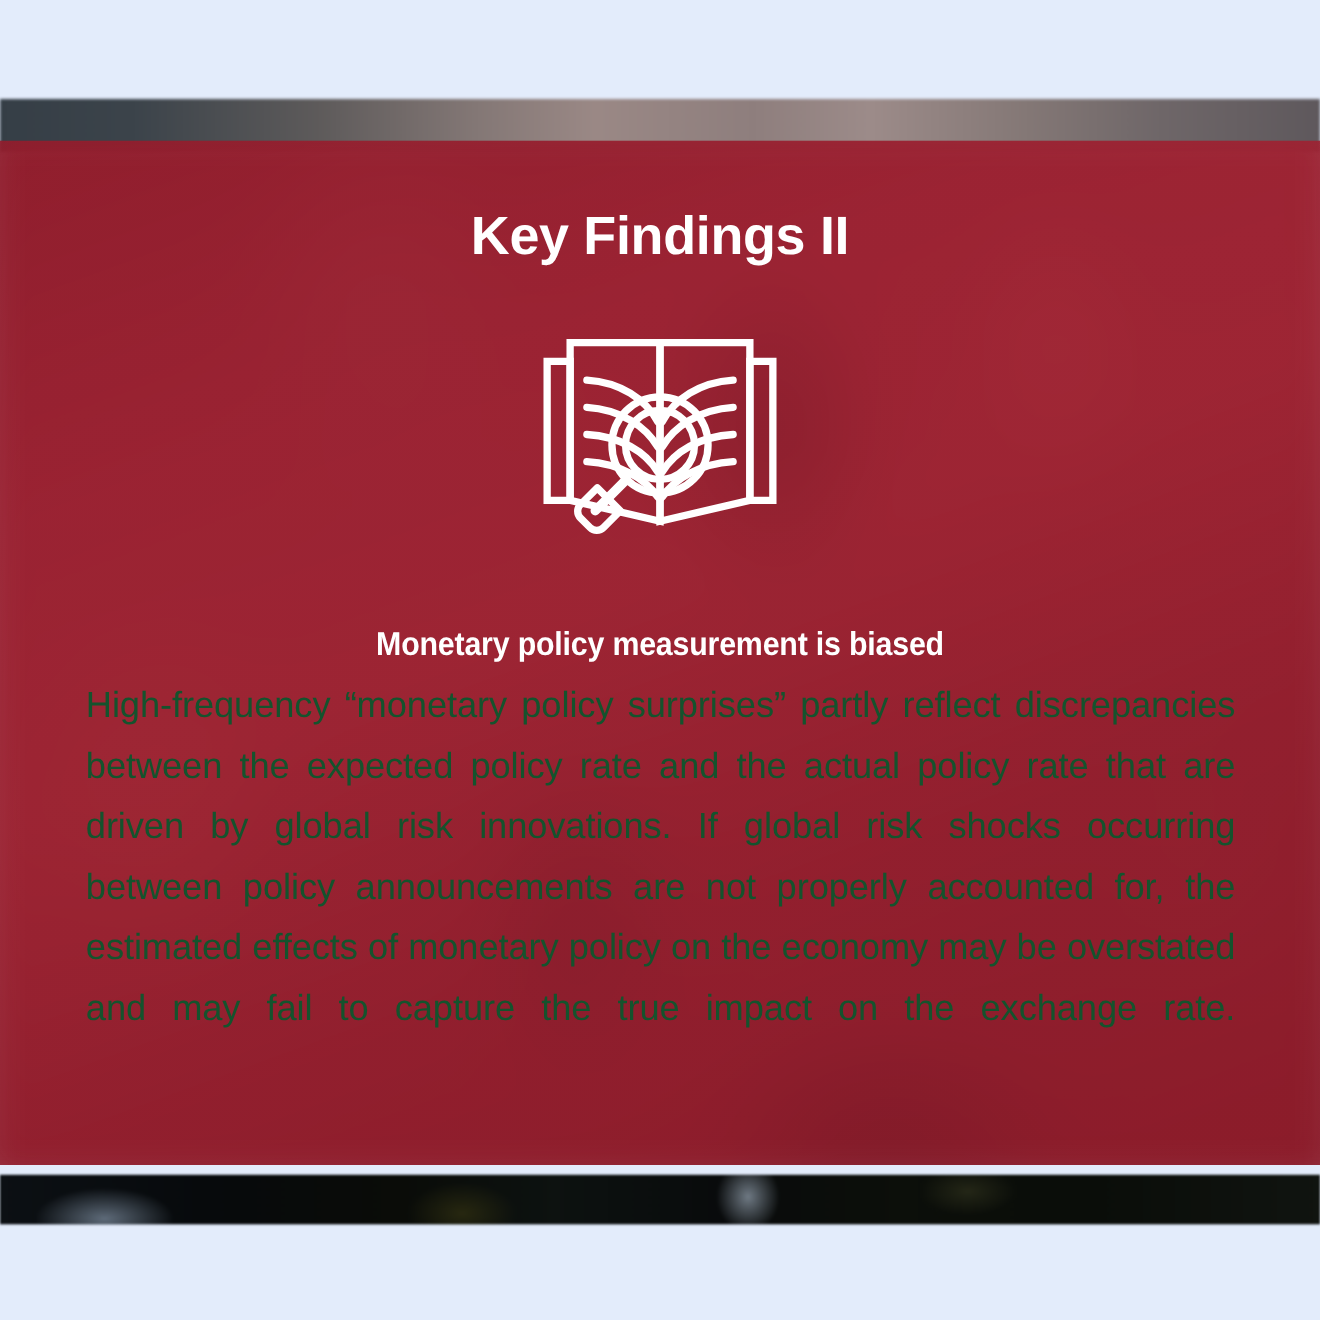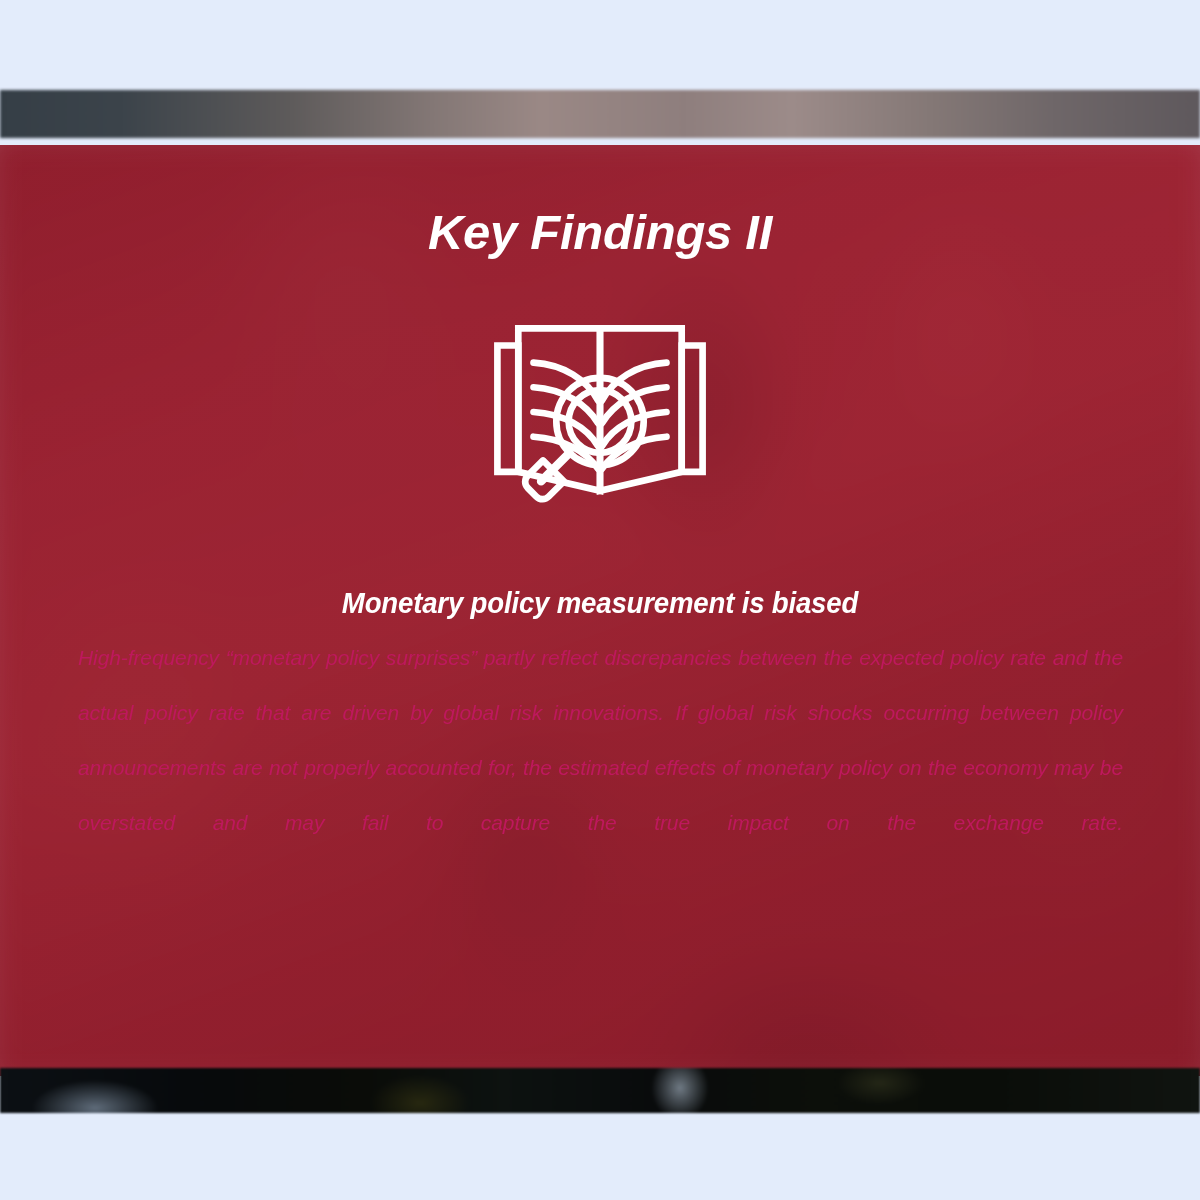--- a/index.html
+++ b/index.html
@@ -51,25 +51,24 @@
       linear-gradient(90deg,
         #0c1014 0%, #070a0c 16%, #0a0c08 30%,
         #0d1210 42%, #090b0c 55%, #0c0f0a 68%,
         #0a0d09 82%, #101410 100%);
     filter:blur(1.2px);
   }
 
   
   .red-panel {
     position:absolute;
-    left:0; top:145px;
+    left:0; top:128px;
     width:1200px; height:931px;
     background:#95203033;
     overflow:hidden;
-    font-style:italic;
   }
 
   .red-panel-bg {
     position:absolute;
     inset:-40px;
     background:
       radial-gradient(ellipse 220px 300px at 30% 18%, rgba(158,42,56,.55), rgba(0,0,0,0) 62%),
       radial-gradient(ellipse 180px 260px at 58% 30%, rgba(120,26,40,.50), rgba(0,0,0,0) 60%),
       radial-gradient(ellipse 150px 220px at 78% 22%, rgba(170,48,60,.42), rgba(0,0,0,0) 62%),
       radial-gradient(ellipse 200px 280px at 14% 62%, rgba(166,46,56,.40), rgba(0,0,0,0) 64%),
@@ -122,22 +121,22 @@
     font-weight:bold;
     letter-spacing:-.2px;
     transform:scaleX(.92);
   }
 
   
   .body-paragraph {
     position:absolute;
     left:78px; top:485px;
     width:1045px;
-    color:#be185d;
-    font-size:21px;
+    color:#14532d;
+    font-size:33px;
     line-height:55px;
     text-align:justify;
     text-justify:inter-word;
     font-weight:350;
     letter-spacing:-.1px;
   }
   .body-paragraph::after {
     content:"";
     display:inline-block;
     width:100%;

